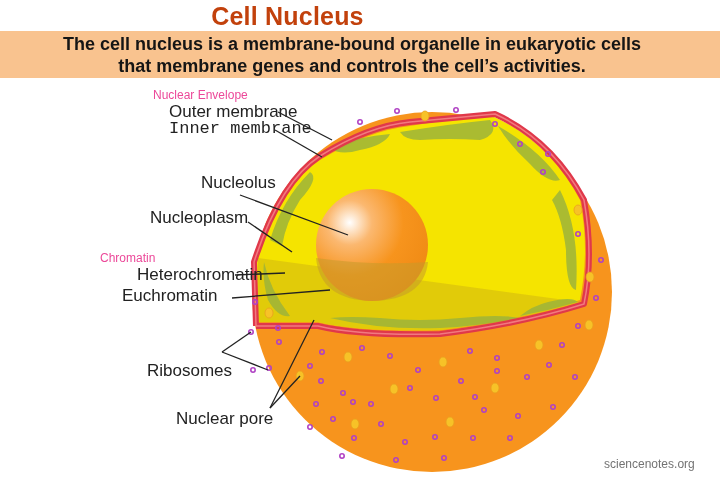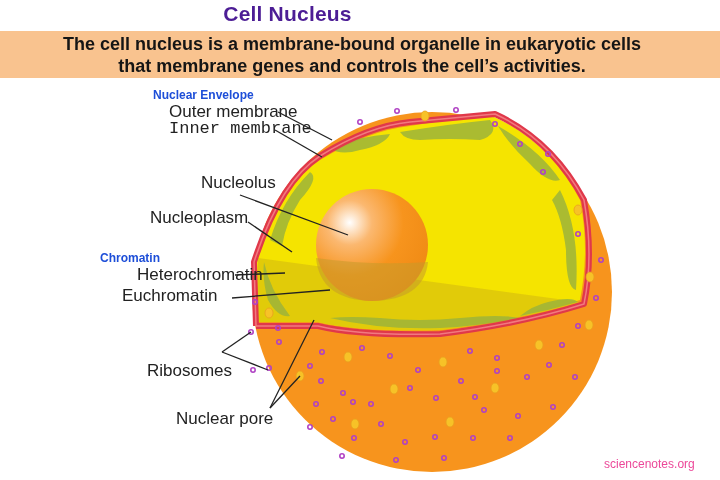--- a/index.html
+++ b/index.html
@@ -1,23 +1,23 @@
 <!DOCTYPE html>
 <html><head>
 <meta charset="utf-8">
 <style>
   html,body{margin:0;padding:0;background:#ffffff;}
   body{width:720px;height:480px;position:relative;overflow:hidden;font-family:"Liberation Sans","DejaVu Sans",sans-serif;}
-  .title{position:absolute;left:0;top:2px;width:575px;text-align:center;font-size:21px;font-weight:bold;color:#4c1d95;letter-spacing:0.2px;}
+  .title{position:absolute;left:0;top:2px;width:575px;text-align:center;font-size:25px;font-weight:bold;color:#c2410c;letter-spacing:0.2px;}
   .banner{position:absolute;left:0;top:31px;width:720px;height:47px;background:#f9c38f;}
   .banner-line{position:absolute;left:0;width:704px;text-align:center;font-size:18px;font-weight:bold;color:#151515;line-height:22px;}
   .diagram{position:absolute;left:0;top:0;}
   .lbl{position:absolute;font-size:17px;color:#222;white-space:nowrap;line-height:14px;}
-  .cat{position:absolute;font-size:12px;font-weight:bold;color:#1d4ed8;white-space:nowrap;line-height:14px;}
-  .credit{position:absolute;left:604px;top:457px;font-size:12px;color:#ec4899;text-align:right;}
+  .cat{position:absolute;font-size:12px;font-weight:normal;color:#ec4899;white-space:nowrap;line-height:14px;}
+  .credit{position:absolute;left:604px;top:457px;font-size:12px;color:#737373;text-align:right;}
 </style>
 </head>
 <body>
 
 <div class="title">Cell Nucleus</div>
 <div class="banner">
   <div class="banner-line" style="top:2px">The cell nucleus is a membrane-bound organelle in eukaryotic cells</div>
   <div class="banner-line" style="top:24px">that membrane genes and controls the cell’s activities.</div>
 </div>
 

